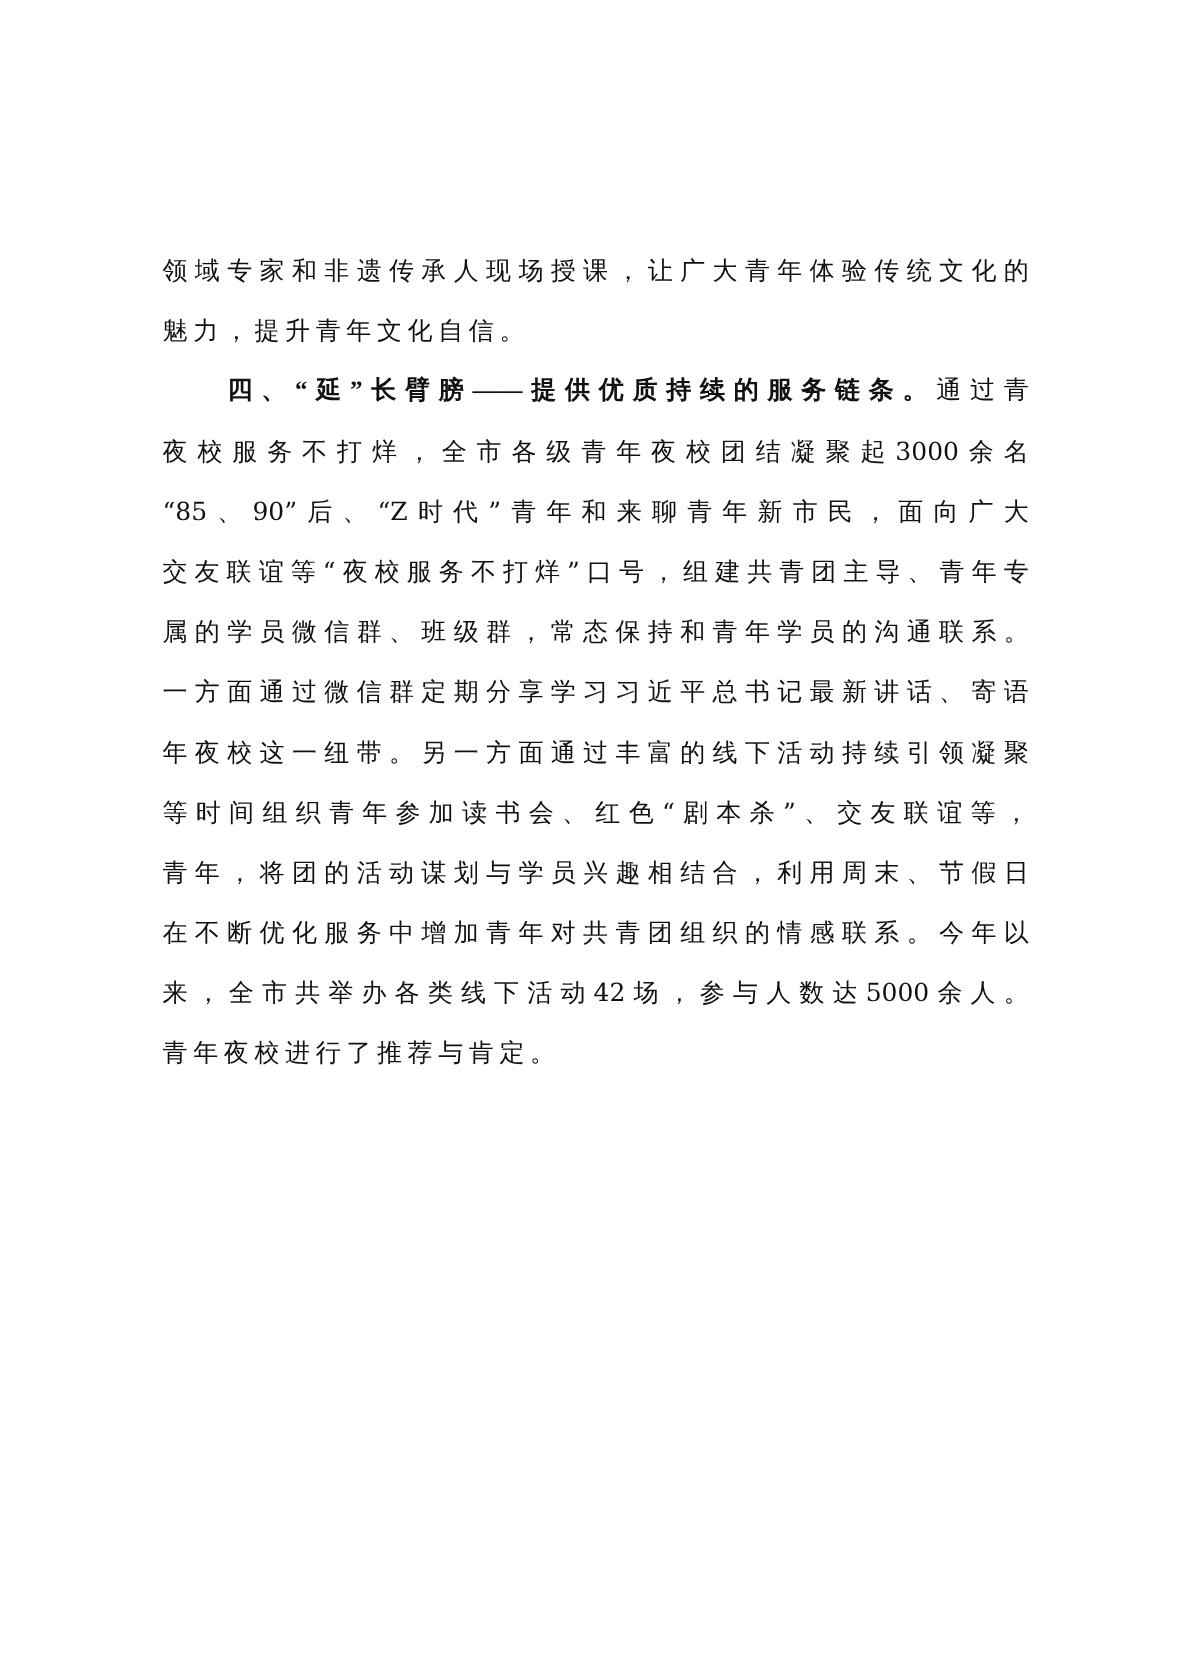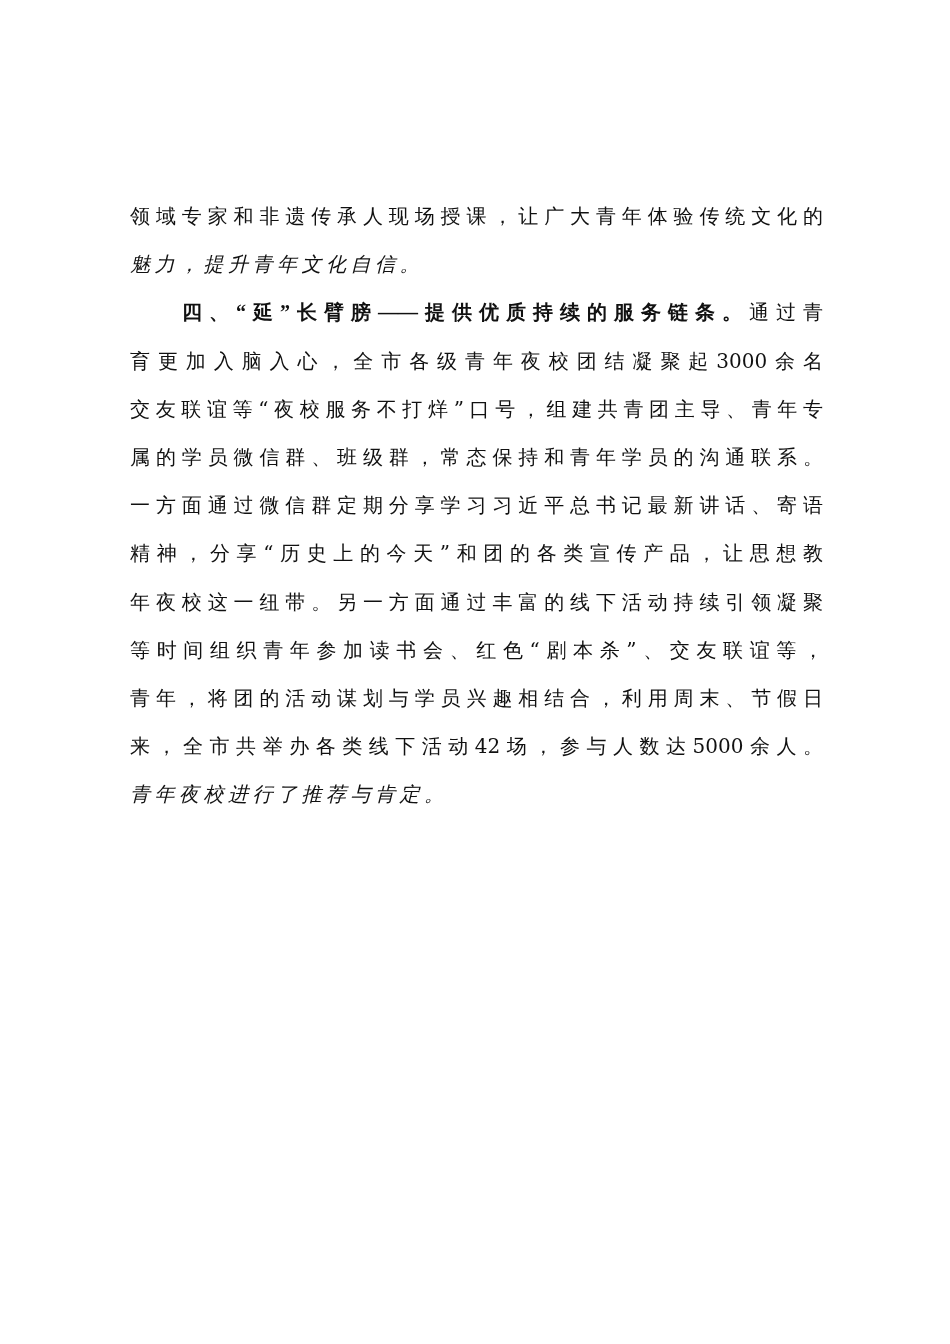--- a/index.html
+++ b/index.html
@@ -27,39 +27,39 @@
       line-height: 48.2px;
       font-size: 20px;
       white-space: nowrap;
       text-align: justify;
       text-align-last: justify;
       letter-spacing: 0;
     }
     .line.last {
       text-align-last: left;
       letter-spacing: 4.5px;
-      font-style: italic;
     }
     .indent { padding-left: 52px; font-family: Liberation Serif, serif; }
     .bold { font-weight: bold; }
   </style>
 </head>
 <body>
 
 <div class="page">
   <div class="paragraph">
     <span class="line">领域专家和非遗传承人现场授课，让广大青年体验传统文化的</span>
     <span class="line last">魅力，提升青年文化自信。</span>
   </div>
   <div class="paragraph">
     <span class="line indent"><span class="bold">四、“延”长臂膀——提供优质持续的服务链条。</span><span>通过青</span></span>
-    <span class="line">育更加入脑入心，全市各级青年夜校团结凝聚起3000余名</span>
+    <span class="line">夜校服务不打烊，全市各级青年夜校团结凝聚起3000余名</span>
+    <span class="line">“85、90”后、“Z时代”青年和来聊青年新市民，面向广大</span>
     <span class="line">交友联谊等“夜校服务不打烊”口号，组建共青团主导、青年专</span>
     <span class="line">属的学员微信群、班级群，常态保持和青年学员的沟通联系。</span>
     <span class="line">一方面通过微信群定期分享学习习近平总书记最新讲话、寄语</span>
-    <span class="line">精神，分享“历史上的今天”和团的各类宣传产品，让思想教</span>
     <span class="line">年夜校这一纽带。另一方面通过丰富的线下活动持续引领凝聚</span>
     <span class="line">等时间组织青年参加读书会、红色“剧本杀”、交友联谊等，</span>
     <span class="line">青年，将团的活动谋划与学员兴趣相结合，利用周末、节假日</span>
+    <span class="line">在不断优化服务中增加青年对共青团组织的情感联系。今年以</span>
     <span class="line">来，全市共举办各类线下活动42场，参与人数达5000余人。</span>
     <span class="line last">青年夜校进行了推荐与肯定。</span>
   </div>
 </div>
 
 </body></html>

